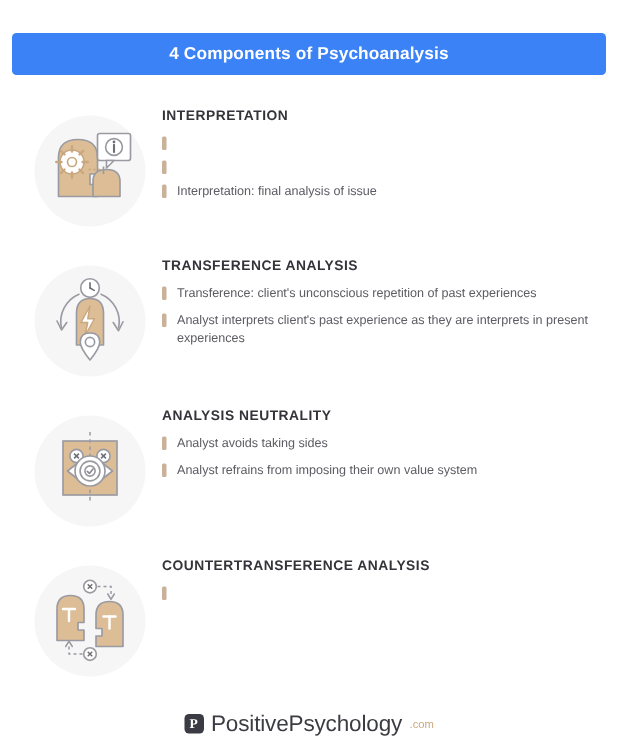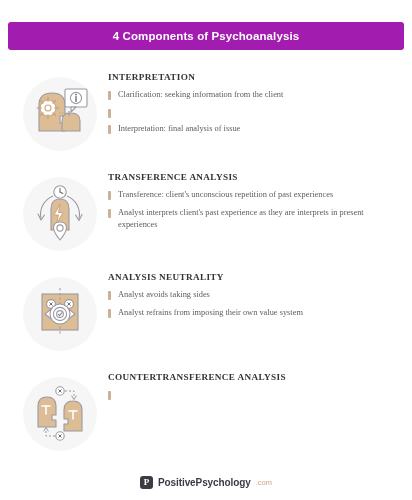--- a/index.html
+++ b/index.html
@@ -22,21 +22,21 @@
     padding: 0;
     display: flex;
     flex-direction: column;
   }
 
   
   .header-wrap {
     padding: 22px 8px 0 8px;
   }
   .header-bar {
-    background: #a21caf;
+    background: #3b82f6;
     border-radius: 3px;
     height: 28px;
     display: flex;
     align-items: center;
     justify-content: center;
   }
   .header-title {
     color: #ffffff;
     font-size: 11.5px;
     font-weight: bold;
@@ -68,21 +68,20 @@
     height: 74px;
     border-radius: 50%;
     background: #f6f6f6;
     display: flex;
     align-items: center;
     justify-content: center;
   }
   .text-cell {
     flex: 1;
     padding-top: 8px;
-    font-family: Liberation Serif, serif;
   }
   .sec-title {
     font-size: 9.2px;
     font-weight: bold;
     color: #333339;
     letter-spacing: 0.35px;
     margin-bottom: 7px;
   }
   .bullet-row {
     display: flex;
@@ -119,22 +118,22 @@
     border-radius: 3px;
     display: flex;
     align-items: center;
     justify-content: center;
     color: #ffffff;
     font-size: 9px;
     font-weight: bold;
     font-family: "Liberation Serif", serif;
   }
   .logo-text {
-    font-size: 10px;
-    font-weight: bold;
+    font-size: 15px;
+    font-weight: normal;
     color: #3b3b43;
     letter-spacing: -0.1px;
   }
   .logo-tld {
     font-size: 7.5px;
     font-weight: normal;
     color: #c9a77f;
   }
 </style>
 </head>
@@ -182,21 +181,20 @@
             <circle cx="47" cy="11.6" r="0.9" fill="#6e6e76"></circle>
             <line x1="47" y1="13.6" x2="47" y2="18.4" stroke="#6e6e76" stroke-width="1.4" stroke-linecap="round"></line>
             <line x1="40" y1="28" x2="40" y2="33" stroke="#9a9aa2" stroke-width="1.1"></line>
           </svg>
         </div>
       </div>
       <div class="text-cell">
         <div class="sec-title">INTERPRETATION</div>
         <div class="bullet-row">
           <span class="bullet-mark"></span>
-          <span class="bullet-text">Clarification: seeking information from the client</span>
         </div>
         <div class="bullet-row">
           <span class="bullet-mark"></span>
         </div>
         <div class="bullet-row">
           <span class="bullet-mark"></span>
           <span class="bullet-text">Interpretation: final analysis of issue</span>
         </div>
       </div>
     </div>

